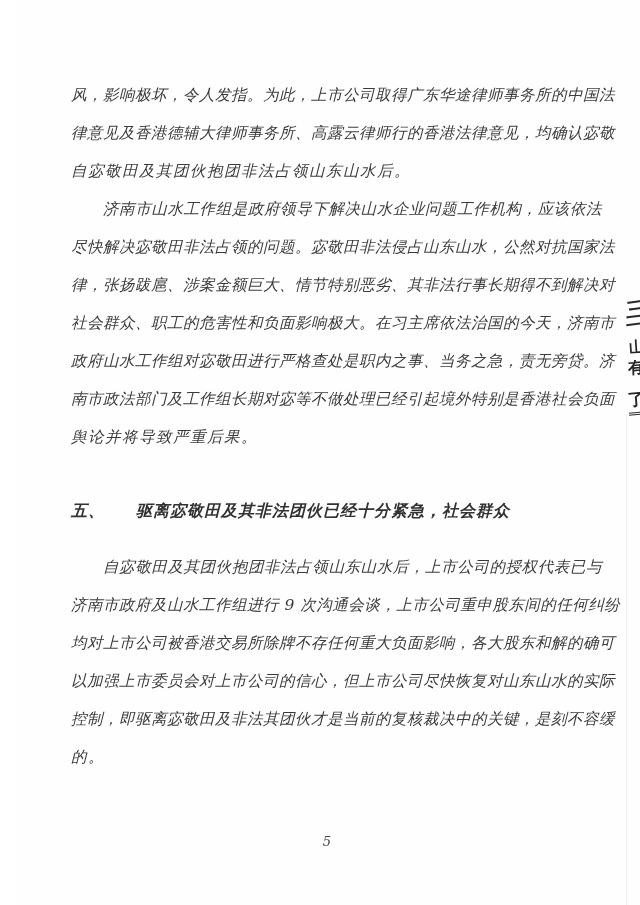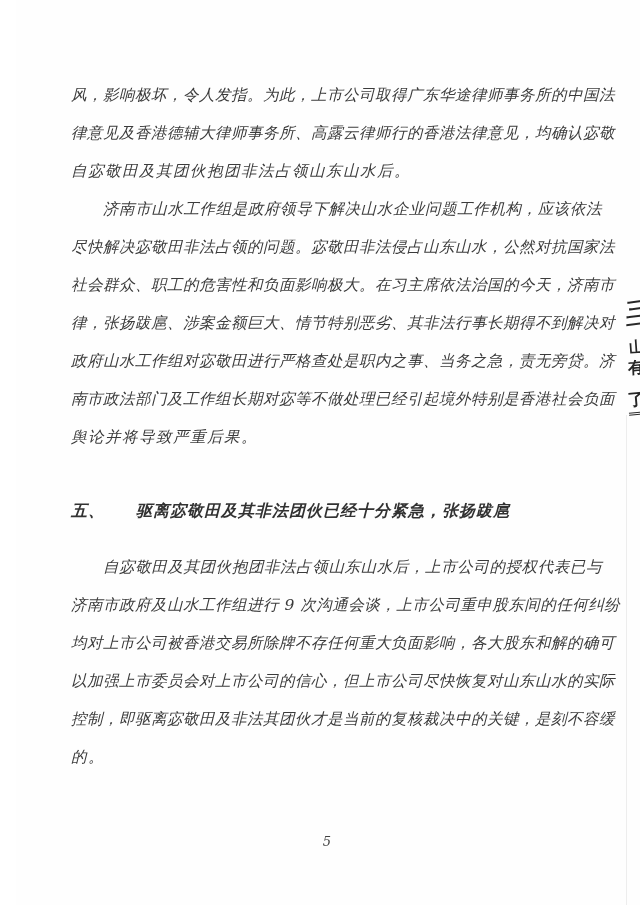--- a/index.html
+++ b/index.html
@@ -110,30 +110,30 @@
 
   <div class="para" style="top:76px">
       <div class="doc-line">风，影响极坏，令人发指。为此，上市公司取得广东华途律师事务所的中国法</div>
       <div class="doc-line">律意见及香港德辅大律师事务所、高露云律师行的香港法律意见，均确认宓敬</div>
       <div class="doc-line end">自宓敬田及其团伙抱团非法占领山东山水后。</div>
     </div>
 
   <div class="para" style="top:190px">
       <div class="doc-line indent">济南市山水工作组是政府领导下解决山水企业问题工作机构，应该依法</div>
       <div class="doc-line">尽快解决宓敬田非法占领的问题。宓敬田非法侵占山东山水，公然对抗国家法</div>
+      <div class="doc-line">律，张扬跋扈、涉案金额巨大、情节特别恶劣、其非法行事长期得不到解决对</div>
       <div class="doc-line">社会群众、职工的危害性和负面影响极大。在习主席依法治国的今天，济南市</div>
-      <div class="doc-line">律，张扬跋扈、涉案金额巨大、情节特别恶劣、其非法行事长期得不到解决对</div>
       <div class="doc-line">政府山水工作组对宓敬田进行严格查处是职内之事、当务之急，责无旁贷。济</div>
       <div class="doc-line">南市政法部门及工作组长期对宓等不做处理已经引起境外特别是香港社会负面</div>
       <div class="doc-line end">舆论并将导致严重后果。</div>
     </div>
 
   <div class="heading">
     <span class="hnum">五、</span>
-    <span class="htext">驱离宓敬田及其非法团伙已经十分紧急，张扬跋扈</span>
+    <span class="htext">驱离宓敬田及其非法团伙已经十分紧急，社会群众</span>
   </div>
 
   <div class="para" style="top:548px">
       <div class="doc-line indent">自宓敬田及其团伙抱团非法占领山东山水后，上市公司的授权代表已与</div>
       <div class="doc-line">济南市政府及山水工作组进行 9 次沟通会谈，上市公司重申股东间的任何纠纷</div>
       <div class="doc-line">均对上市公司被香港交易所除牌不存任何重大负面影响，各大股东和解的确可</div>
       <div class="doc-line">以加强上市委员会对上市公司的信心，但上市公司尽快恢复对山东山水的实际</div>
       <div class="doc-line">控制，即驱离宓敬田及非法其团伙才是当前的复核裁决中的关键，是刻不容缓</div>
       <div class="doc-line end">的。</div>
     </div>

